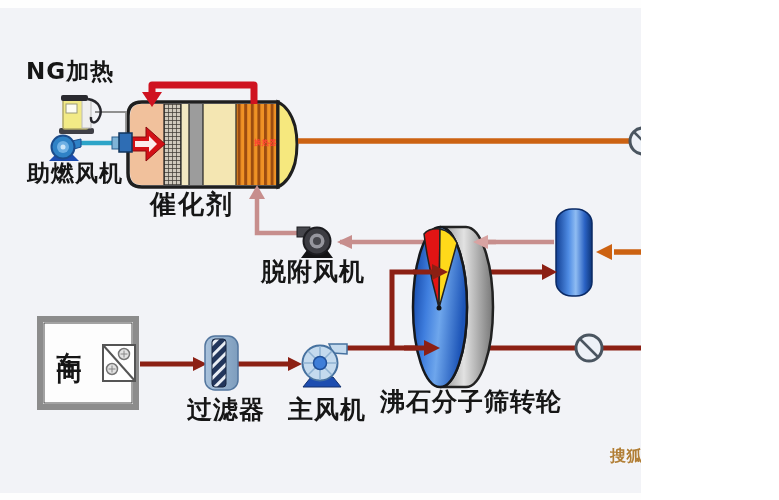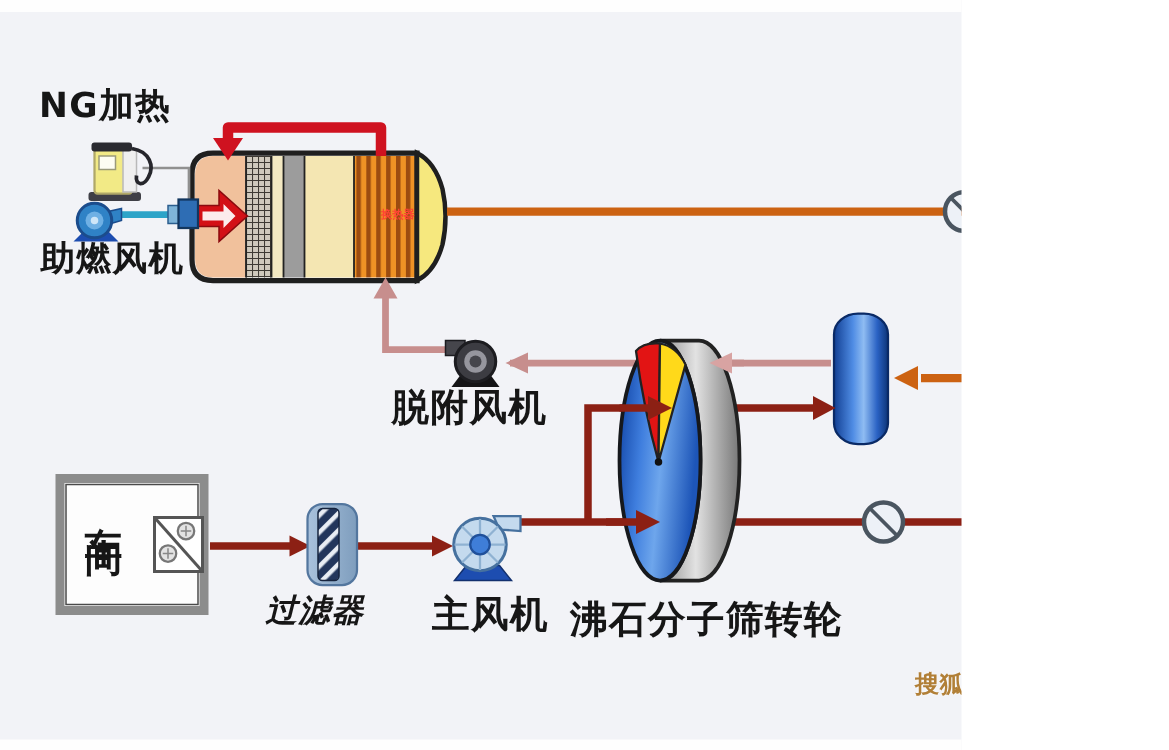--- a/index.html
+++ b/index.html
@@ -17,23 +17,23 @@
     letter-spacing:1px;z-index:4;line-height:1.1;
   }
   #lbl-ng{left:26px;top:59px;font-size:23px;}
   #lbl-comb{left:15px;top:161px;font-size:23px;margin-left:12px;}
   #lbl-cat{left:150px;top:190px;font-size:26px;letter-spacing:2px;}
   #lbl-des{left:261px;top:258px;font-size:25px;}
   #lbl-workshop{
     left:55px;top:331px;font-size:25px;
     writing-mode:vertical-rl;text-orientation:upright;letter-spacing:7px;
   }
-  #lbl-filter{left:177px;top:396px;font-size:21px;font-style:italic;}
+  #lbl-filter{left:187px;top:396px;font-size:25px;}
   #lbl-mainfan{left:288px;top:396px;font-size:25px;}
-  #lbl-rotor{left:380px;top:388px;font-size:25px;margin-top:11px;}
+  #lbl-rotor{left:380px;top:388px;font-size:25px;}
   #lbl-tank{left:534px;top:301px;font-size:24px;}
   #lbl-chimney{left:696px;top:458px;font-size:25px;z-index:5;}
   #lbl-hx{
     left:239px;top:139px;font-size:7.5px;color:#ff4433;
     letter-spacing:0;z-index:4;font-weight:700;margin-left:15px;
   }
   #watermark{
     left:610px;top:447px;font-size:16px;color:#a16207;opacity:.8;
     font-weight:700;letter-spacing:.5px;z-index:6;
     text-shadow:0 0 2px #ffffff;
@@ -231,20 +231,21 @@
       <line x1="634" y1="132" x2="652" y2="150" stroke="#4a5560" stroke-width="2.5"></line>
     </g>
     <g>
       <circle cx="589" cy="348" r="13" fill="#edf1f7" stroke="#4a5560" stroke-width="3"></circle>
       <line x1="580" y1="339" x2="598" y2="357" stroke="#4a5560" stroke-width="2.5"></line>
     </g>
   </svg>
 
   <div class="lbl" id="lbl-ng">NG加热</div>
   <div class="lbl" id="lbl-comb">助燃风机</div>
+  <div class="lbl" id="lbl-cat">催化剂</div>
   <div class="lbl" id="lbl-hx">换热器</div>
   <div class="lbl" id="lbl-des">脱附风机</div>
   <div class="lbl" id="lbl-workshop">车间</div>
   <div class="lbl" id="lbl-filter">过滤器</div>
   <div class="lbl" id="lbl-mainfan">主风机</div>
   <div class="lbl" id="lbl-rotor">沸石分子筛转轮</div>
   <div class="lbl" id="lbl-chimney">烟囱</div>
   <div class="lbl" id="watermark">搜狐号@POCSTARS</div>
 </div>
 

